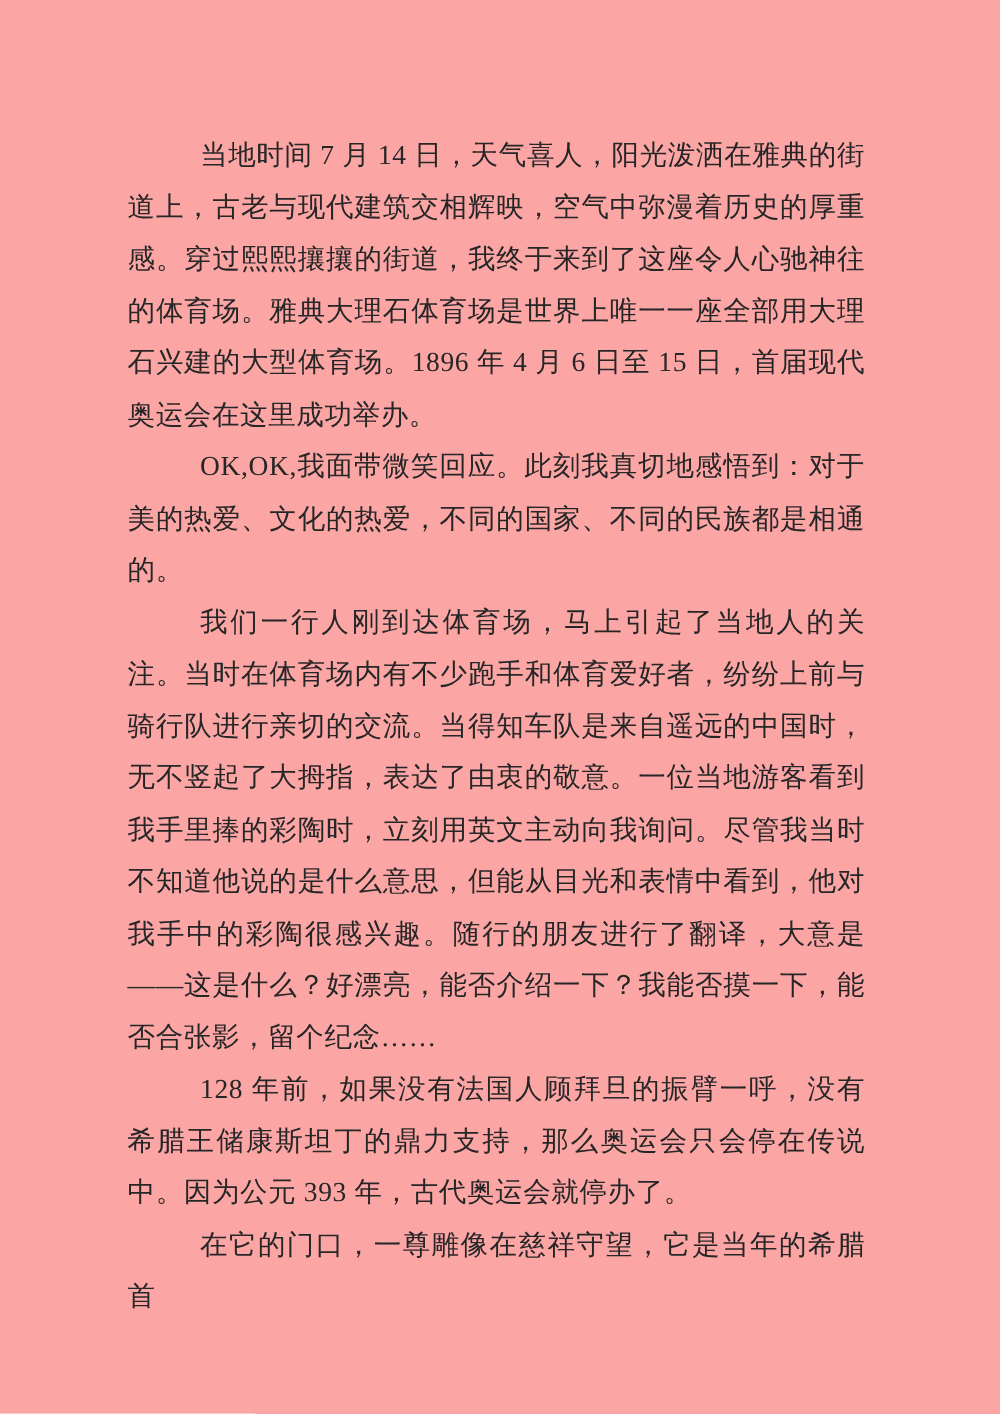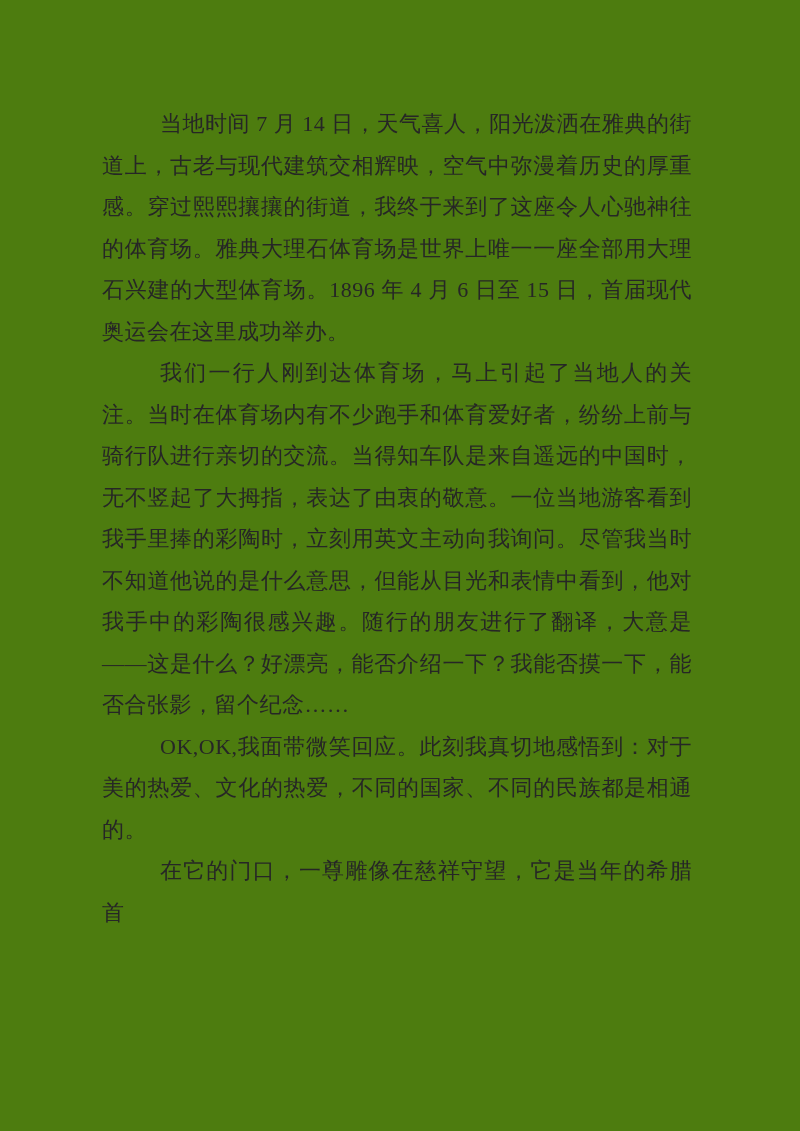--- a/index.html
+++ b/index.html
@@ -4,21 +4,21 @@
 <style>
   html, body {
     margin: 0;
     padding: 0;
     background: #ffffff;
   }
   .page {
     position: relative;
     width: 800px;
     height: 1131px;
-    background: #4d7c0f;
+    background: #fca5a5;
     overflow: hidden;
     font-family: "Liberation Serif", serif;
   }
   .doc-body {
     position: absolute;
     left: 102px;
     top: 103px;
     width: 590px;
     color: #262626;
     font-size: 22px;
@@ -32,17 +32,18 @@
     text-indent: 58px;
     word-break: break-all;
   }
 </style>
 </head>
 <body>
 
 <div class="page">
   <div class="doc-body" id="doc-body">
       <p>当地时间 7 月 14 日，天气喜人，阳光泼洒在雅典的街道上，古老与现代建筑交相辉映，空气中弥漫着历史的厚重感。穿过熙熙攘攘的街道，我终于来到了这座令人心驰神往的体育场。雅典大理石体育场是世界上唯一一座全部用大理石兴建的大型体育场。1896 年 4 月 6 日至 15 日，首届现代奥运会在这里成功举办。</p>
+      <p>OK,OK,我面带微笑回应。此刻我真切地感悟到：对于美的热爱、文化的热爱，不同的国家、不同的民族都是相通的。</p>
       <p>我们一行人刚到达体育场，马上引起了当地人的关注。当时在体育场内有不少跑手和体育爱好者，纷纷上前与骑行队进行亲切的交流。当得知车队是来自遥远的中国时，无不竖起了大拇指，表达了由衷的敬意。一位当地游客看到我手里捧的彩陶时，立刻用英文主动向我询问。尽管我当时不知道他说的是什么意思，但能从目光和表情中看到，他对我手中的彩陶很感兴趣。随行的朋友进行了翻译，大意是——这是什么？好漂亮，能否介绍一下？我能否摸一下，能否合张影，留个纪念……</p>
-      <p>OK,OK,我面带微笑回应。此刻我真切地感悟到：对于美的热爱、文化的热爱，不同的国家、不同的民族都是相通的。</p>
+      <p>128 年前，如果没有法国人顾拜旦的振臂一呼，没有希腊王储康斯坦丁的鼎力支持，那么奥运会只会停在传说中。因为公元 393 年，古代奥运会就停办了。</p>
       <p>在它的门口，一尊雕像在慈祥守望，它是当年的希腊首</p>
     </div>
 </div>
 
 </body></html>

